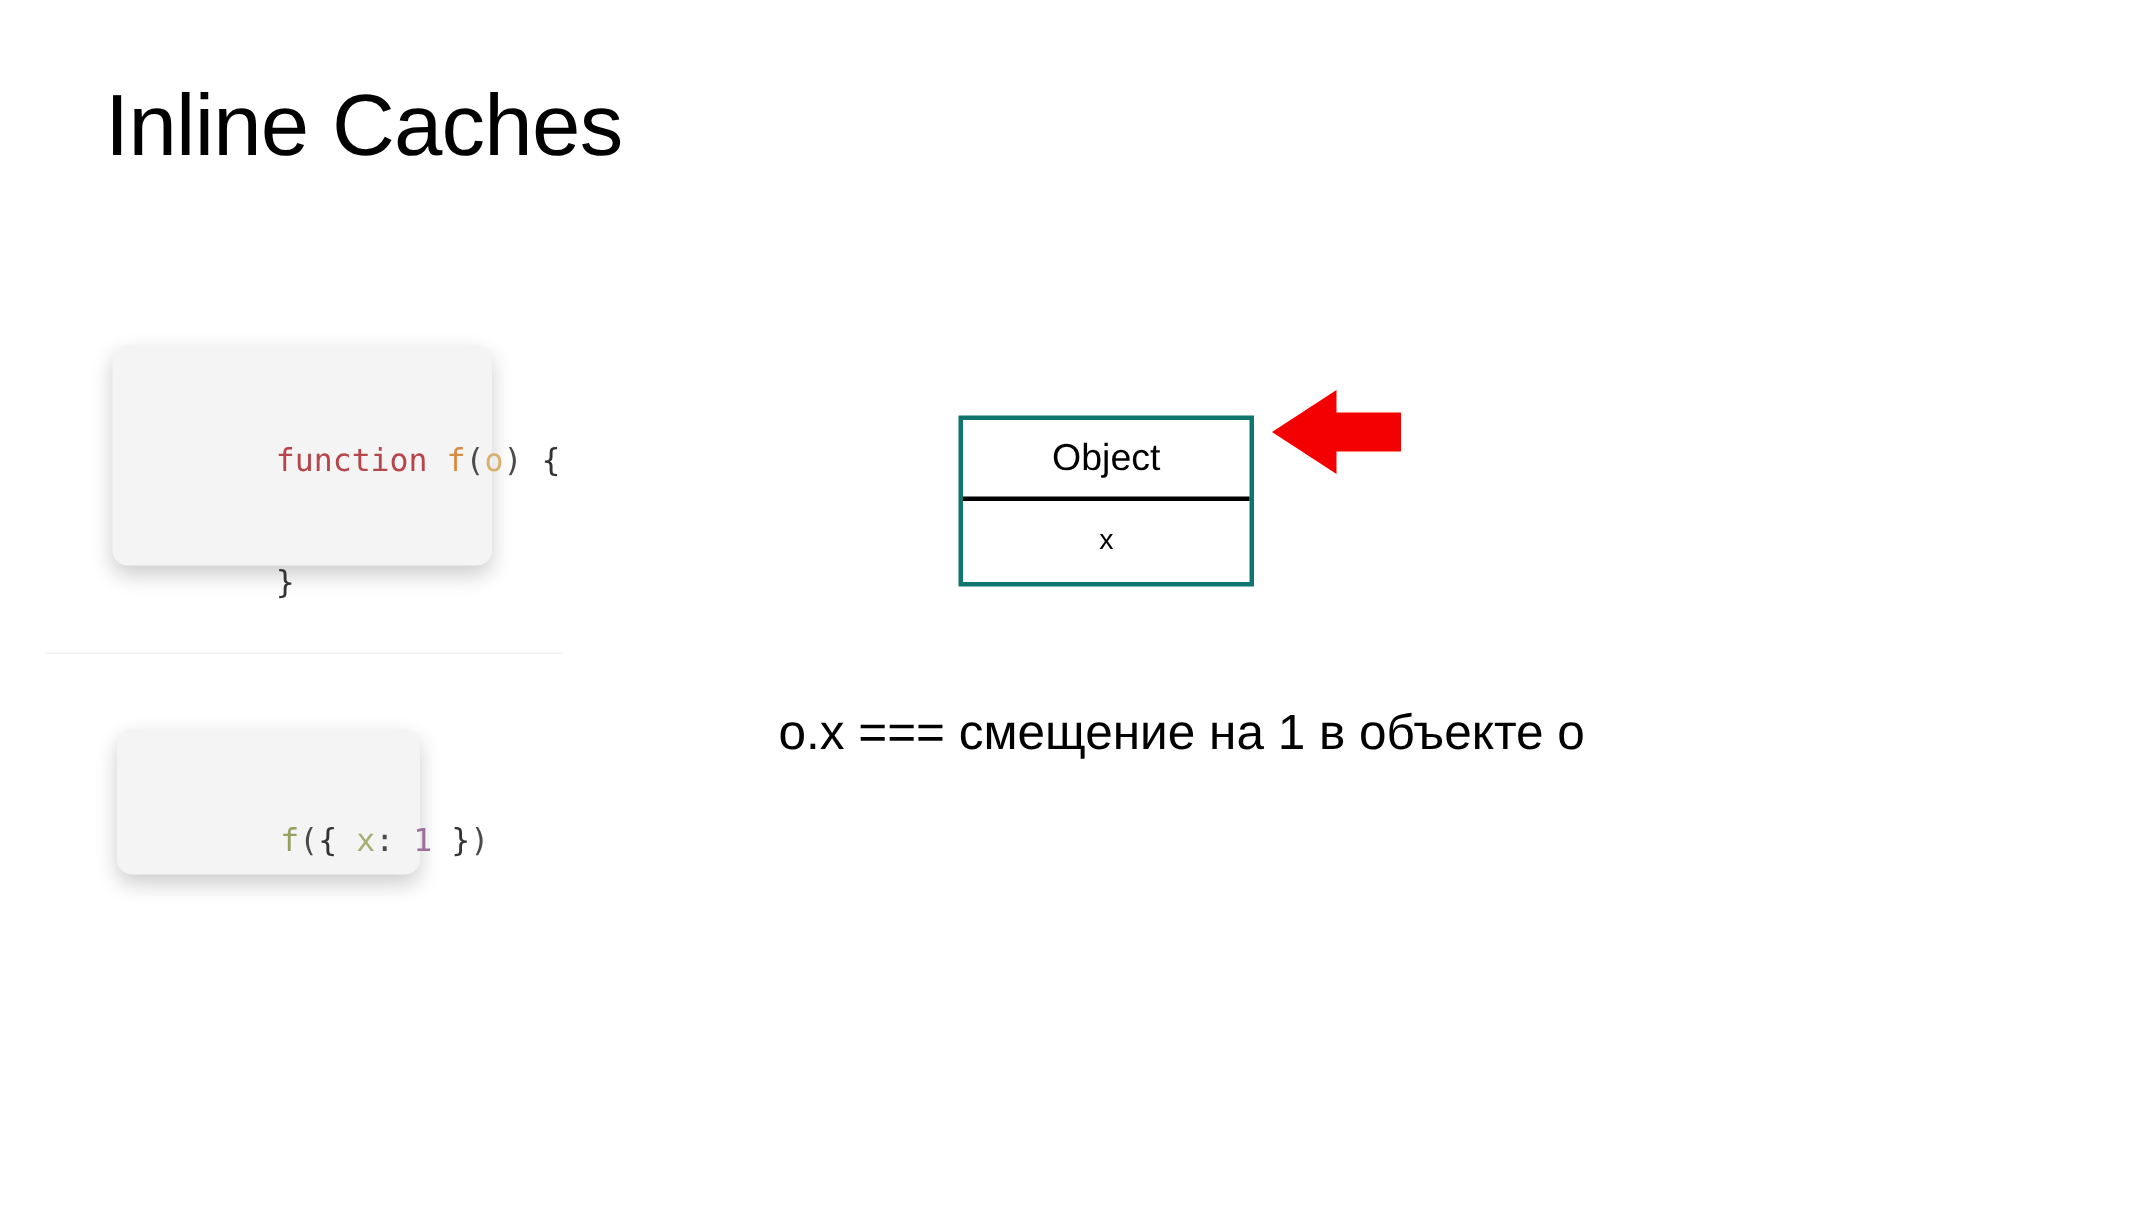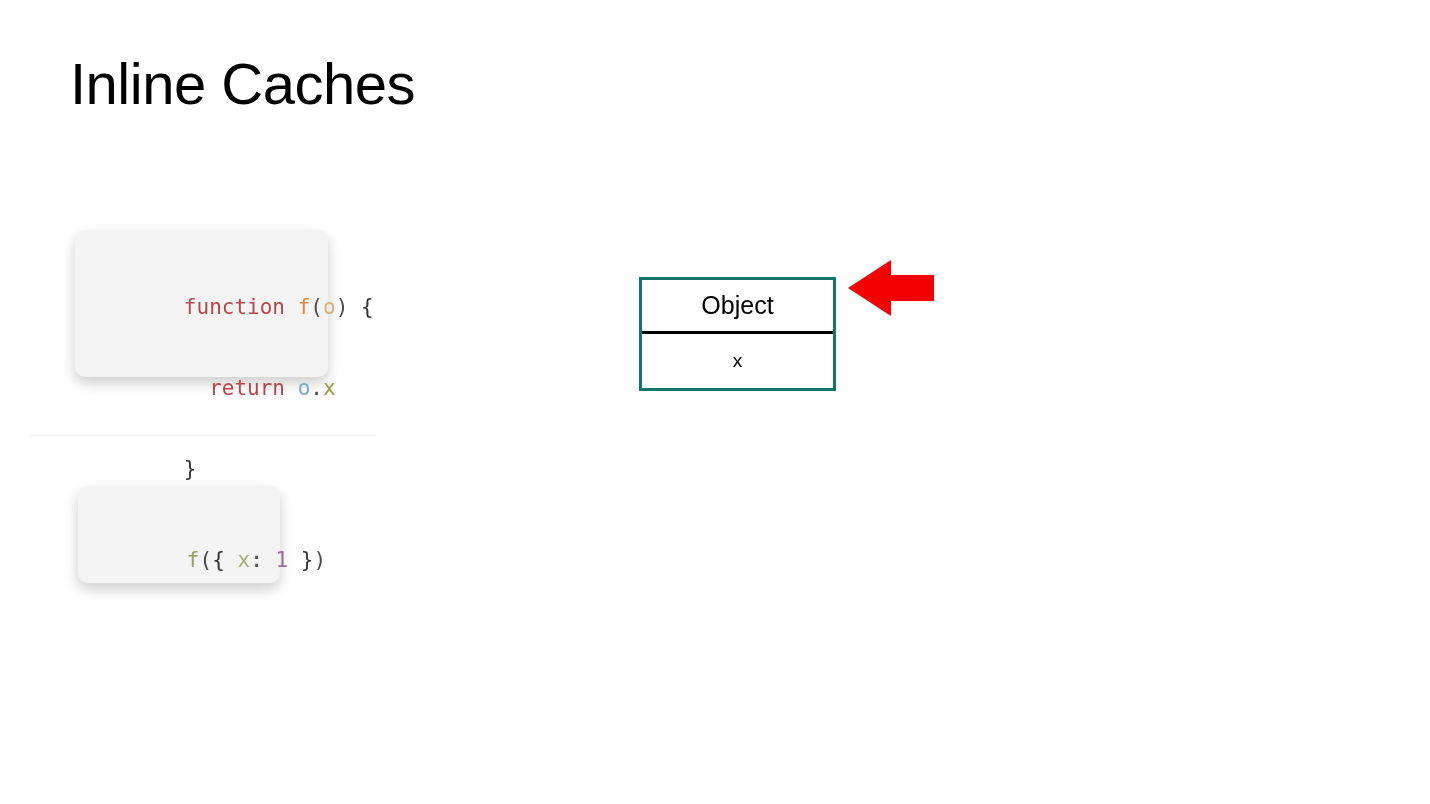--- a/index.html
+++ b/index.html
@@ -148,23 +148,20 @@
 
 <div class="slide">
 
   <div class="slide-title">Inline Caches</div>
 
   <div class="code-card code-card-1">
     <div class="code-line">
       <span class="tok-kw">function</span><span> </span><span class="tok-fname">f</span><span class="tok-punct">(</span><span class="tok-param">o</span><span class="tok-punct">)</span><span> </span><span>{</span>
     </div>
     <div class="code-line">
-      <span>  </span><span class="tok-kw">return</span><span> </span><span class="tok-ident">o</span><span class="tok-punct">.</span><span class="tok-prop">x</span>
-    </div>
-    <div class="code-line">
       <span>}</span>
     </div>
   </div>
 
   <div class="faint-divider"></div>
 
   <div class="code-card code-card-2">
     <div class="code-line">
       <span class="tok-fcall">f</span><span class="tok-punct">(</span><span>{</span><span> </span><span class="tok-key">x</span><span class="tok-punct">:</span><span> </span><span class="tok-num">1</span><span> </span><span>}</span><span class="tok-punct">)</span>
     </div>
@@ -172,16 +169,17 @@
 
   <div class="obj-table">
     <div class="obj-row obj-row-header">Object</div>
     <div class="obj-row obj-row-slot">x</div>
   </div>
 
   <svg class="red-arrow" viewBox="0 0 86 60">
     <polygon points="0,30 43,2 43,17 86,17 86,43 43,43 43,58" fill="#f50000"></polygon>
   </svg>
 
+  <div class="caption">o.x === смещение на 1 в объекте o</div>
 
   <div class="page-number">35</div>
 
 </div>
 
 </body></html>

